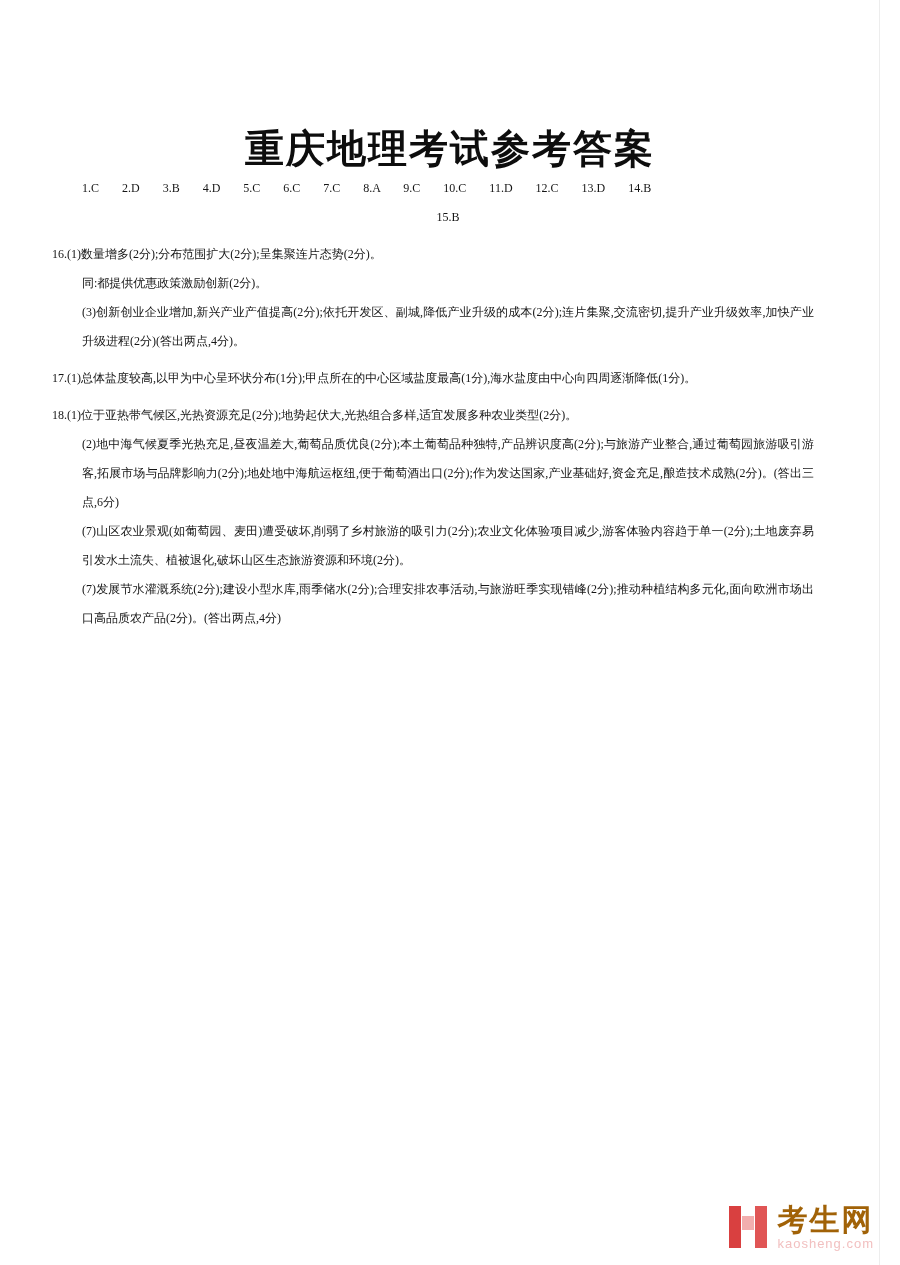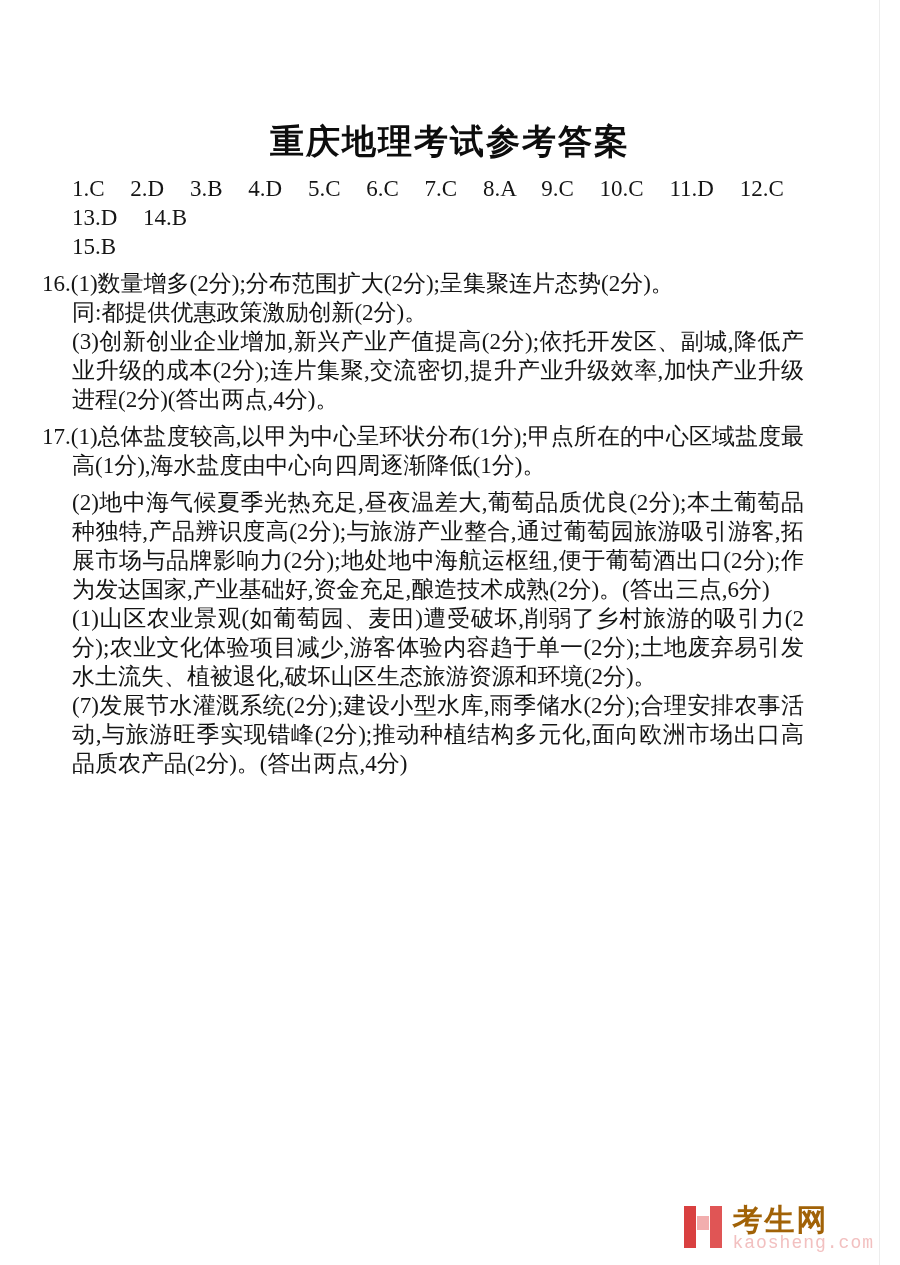--- a/index.html
+++ b/index.html
@@ -13,56 +13,56 @@
   }
   .scan-edge{
     position:absolute;top:0;bottom:0;right:20px;width:1px;
     background:#ededed;
   }
   .doc-title{
     position:absolute;top:96px;left:0;right:0;
     text-align:center;
     font-family:"Liberation Sans","DejaVu Sans",sans-serif;
     font-weight:700;
-    font-size:34px;
+    font-size:39px;
     letter-spacing:2px;
     color:#0d0d0d;
   }
   .content{
-    position:absolute;top:174px;left:72px;width:732px;
-    font-size:23px;line-height:29px;
+    position:absolute;top:174px;left:82px;width:732px;
+    font-size:12px;line-height:29px;
     text-align:justify;
   }
   .content p{margin:0;padding:0;}
   .mc-line{
     text-align:left;
     word-spacing:20px;
   }
-  .mc-line2{text-align:left;}
+  .mc-line2{text-align:center;}
   .question{margin-top:8px;}
   .q-head{margin-left:30px;text-indent:-30px;}
   .q-part{margin-left:30px;}
   
   .watermark{
     position:absolute;right:26px;bottom:14px;
     display:flex;align-items:flex-start;gap:8px;
   }
   .wm-logo{position:relative;width:42px;height:46px;}
   .wm-logo .bar-left{position:absolute;left:2px;top:2px;width:12px;height:42px;background:#d94040;}
   .wm-logo .bar-right{position:absolute;right:2px;top:2px;width:12px;height:42px;background:#e05555;}
   .wm-logo .bar-mid{position:absolute;left:15px;top:12px;width:12px;height:14px;background:#f2aeae;}
   .wm-text{display:flex;flex-direction:column;align-items:flex-start;}
   .wm-name{
     font-family:"Liberation Sans","DejaVu Sans",sans-serif;
     font-weight:700;font-size:30px;line-height:32px;
     color:#a16207;letter-spacing:2px;
   }
   .wm-url{
-    font-family:Liberation Mono, monospace;
-    font-size:18px;line-height:15px;color:#f2c0c0;letter-spacing:1px;
+    font-family:Liberation Sans, sans-serif;
+    font-size:13px;line-height:15px;color:#f2c0c0;letter-spacing:1px;
   }
 </style>
 </head>
 <body>
 
 <div class="page">
 
   <div class="scan-edge"></div>
 
   <h1 class="doc-title">重庆地理考试参考答案</h1>
@@ -76,22 +76,23 @@
       <p class="q-head"><span>16.</span><span>(1)数量增多(2分);分布范围扩大(2分);呈集聚连片态势(2分)。</span></p>
       <p class="q-part">同:都提供优惠政策激励创新(2分)。</p>
       <p class="q-part">(3)创新创业企业增加,新兴产业产值提高(2分);依托开发区、副城,降低产业升级的成本(2分);连片集聚,交流密切,提升产业升级效率,加快产业升级进程(2分)(答出两点,4分)。</p>
     </div>
 
     <div class="question">
       <p class="q-head"><span>17.</span><span>(1)总体盐度较高,以甲为中心呈环状分布(1分);甲点所在的中心区域盐度最高(1分),海水盐度由中心向四周逐渐降低(1分)。</span></p>
     </div>
 
     <div class="question">
+      <p class="q-head"><span>18.</span><span>(1)位于亚热带气候区,光热资源充足(2分);地势起伏大,光热组合多样,适宜发展多种农业类型(2分)。</span></p>
       <p class="q-part">(2)地中海气候夏季光热充足,昼夜温差大,葡萄品质优良(2分);本土葡萄品种独特,产品辨识度高(2分);与旅游产业整合,通过葡萄园旅游吸引游客,拓展市场与品牌影响力(2分);地处地中海航运枢纽,便于葡萄酒出口(2分);作为发达国家,产业基础好,资金充足,酿造技术成熟(2分)。(答出三点,6分)</p>
-      <p class="q-part">(1)山区农业景观(如葡萄园、麦田)遭受破坏,削弱了乡村旅游的吸引力(2分);农业文化体验项目减少,游客体验内容趋于单一(2分);土地废弃易引发水土流失、植被退化,破坏山区生态旅游资源和环境(2分)。</p>
+      <p class="q-part">(7)山区农业景观(如葡萄园、麦田)遭受破坏,削弱了乡村旅游的吸引力(2分);农业文化体验项目减少,游客体验内容趋于单一(2分);土地废弃易引发水土流失、植被退化,破坏山区生态旅游资源和环境(2分)。</p>
       <p class="q-part">(7)发展节水灌溉系统(2分);建设小型水库,雨季储水(2分);合理安排农事活动,与旅游旺季实现错峰(2分);推动种植结构多元化,面向欧洲市场出口高品质农产品(2分)。(答出两点,4分)</p>
     </div>
 
   </div>
 
   <div class="watermark">
     <div class="wm-logo">
       <div class="bar-left"></div>
       <div class="bar-mid"></div>
       <div class="bar-right"></div>

